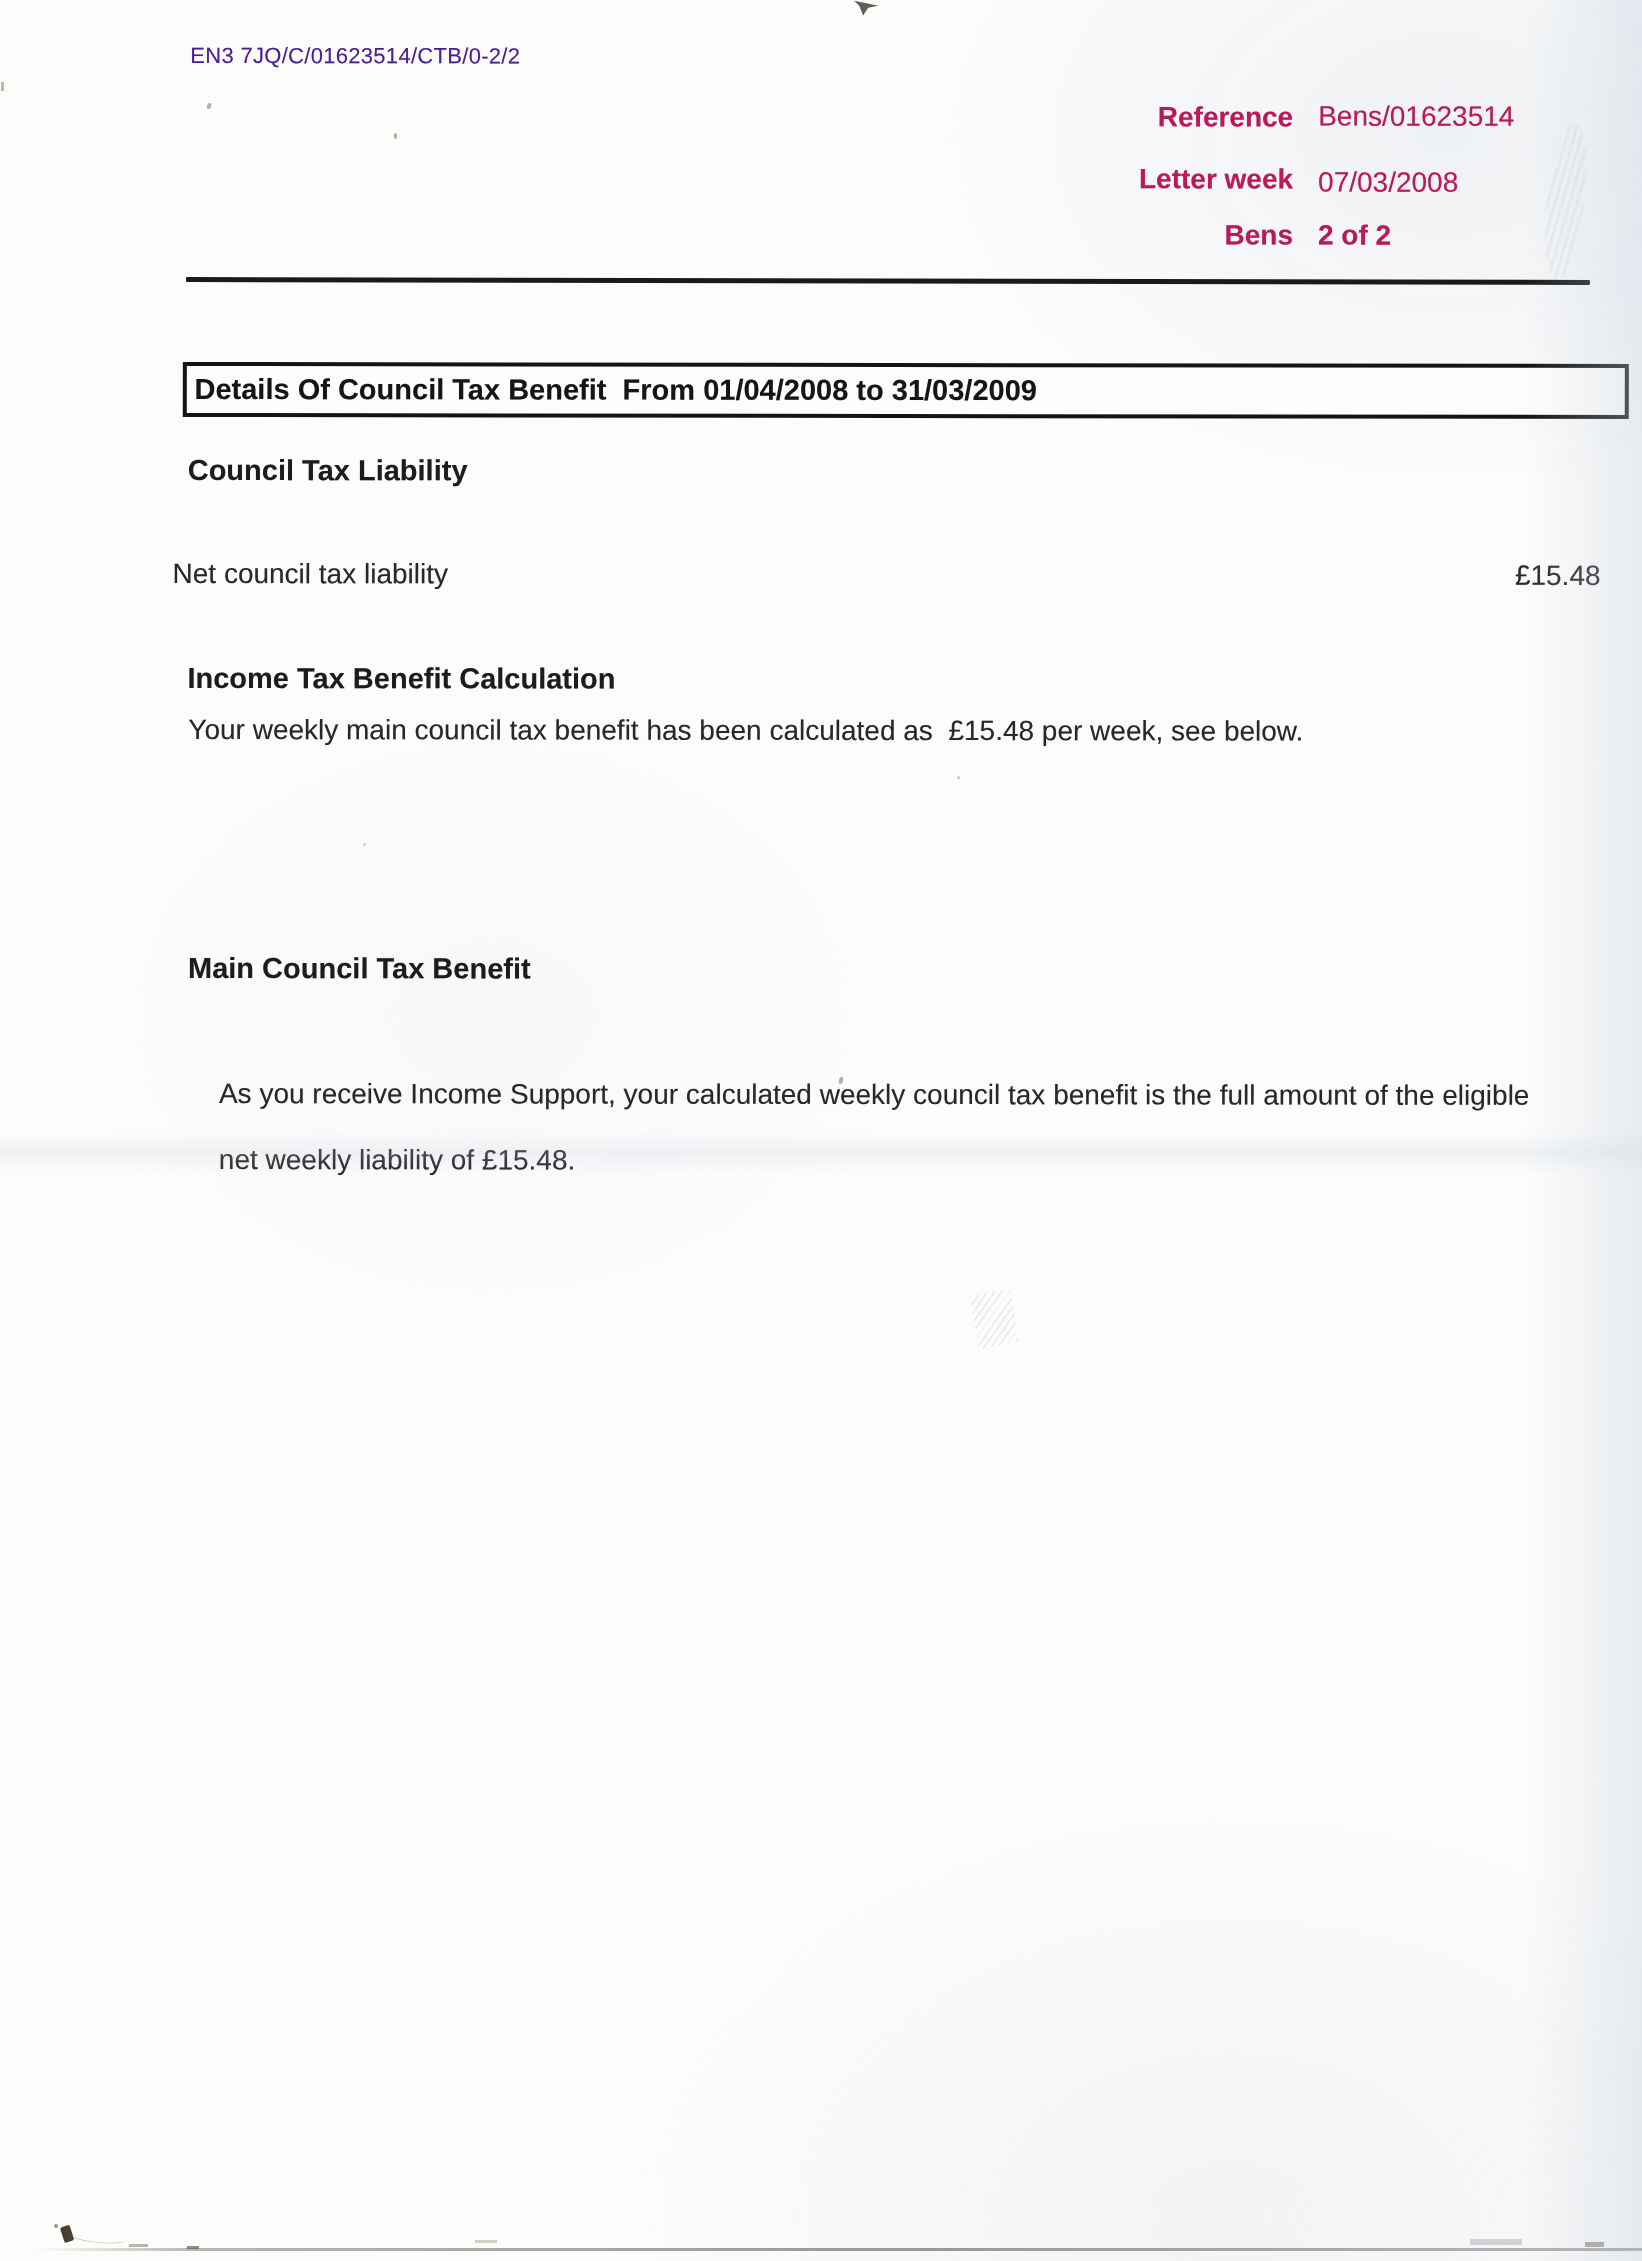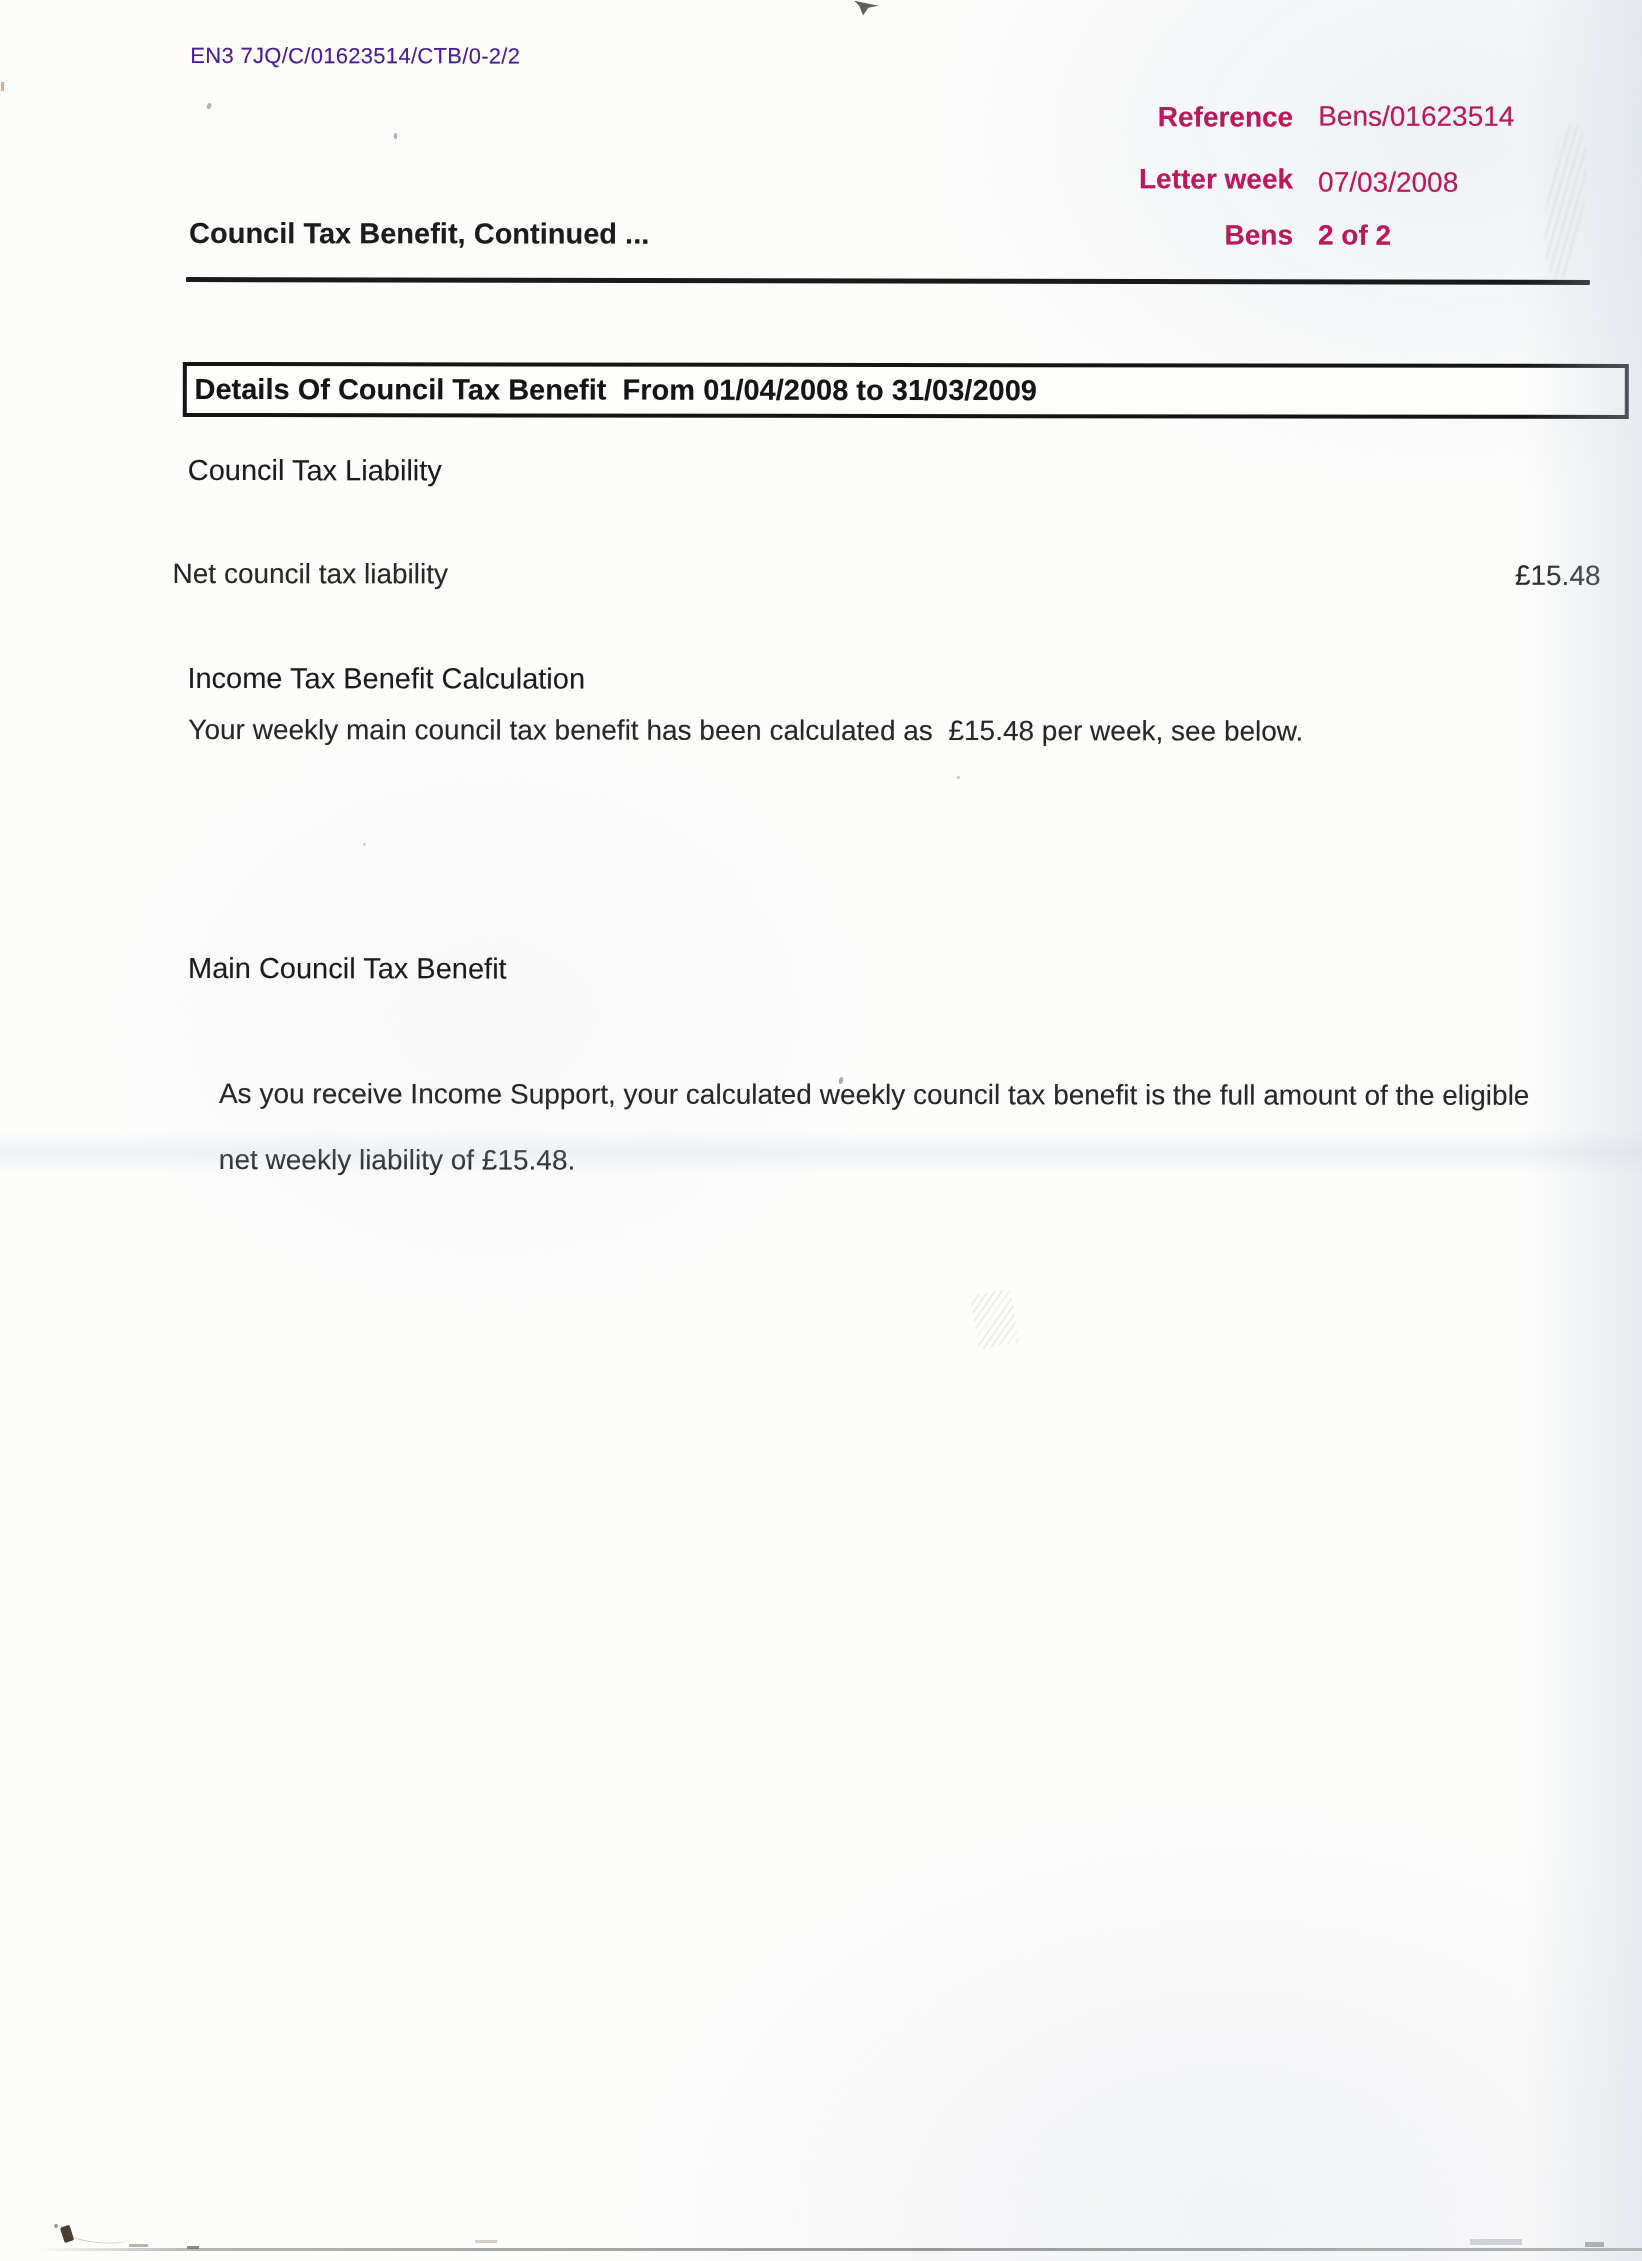--- a/index.html
+++ b/index.html
@@ -59,21 +59,21 @@
     background: #fdfdfc;
     display: flex; align-items: center;
     padding-left: 7.7px;
   }
   .details-box span {
     font-size: 29px; font-weight: bold; color: #151515;
     white-space: pre-wrap;
   }
 
   .h {
-    font-size: 29px; font-weight: normal; color: #1c1c1c;
+    font-size: 29px; font-weight: bold; color: #1c1c1c;
   }
   .liability-h { left: 188px; top: 454px; }
   .calc-h     { left: 188px; top: 662px; }
   .main-h     { left: 189px; top: 952px; }
 
   .bodytxt { font-size: 28px; color: #282828; }
   .net-label { left: 173px; top: 558px; }
   .net-value { left: 1385px; top: 558px; width: 216px; text-align: right; }
   .calc-body { left: 189px; top: 714px; }
   .main-body { left: 189px; top: 1044px; width: 1417px; line-height: 33px; }
@@ -131,21 +131,20 @@
 
   <div class="abs meta-label mrow1-l">Reference</div>
   <div class="abs meta-value mrow1-v">Bens/01623514</div>
 
   <div class="abs meta-label mrow2-l">Letter week</div>
   <div class="abs meta-value mrow2-v">07/03/2008</div>
 
   <div class="abs meta-label mrow3-l">Bens</div>
   <div class="abs meta-value mrow3-v">2 of 2</div>
 
-  <div class="abs continued">Council Tax Benefit, Continued ...</div>
 
   <div class="abs rule"></div>
 
   <div class="abs details-box">
     <span>Details Of Council Tax Benefit  From 01/04/2008 to 31/03/2009</span>
   </div>
 
   <div class="abs h liability-h">Council Tax Liability</div>
 
   <div class="abs bodytxt net-label">Net council tax liability</div>

